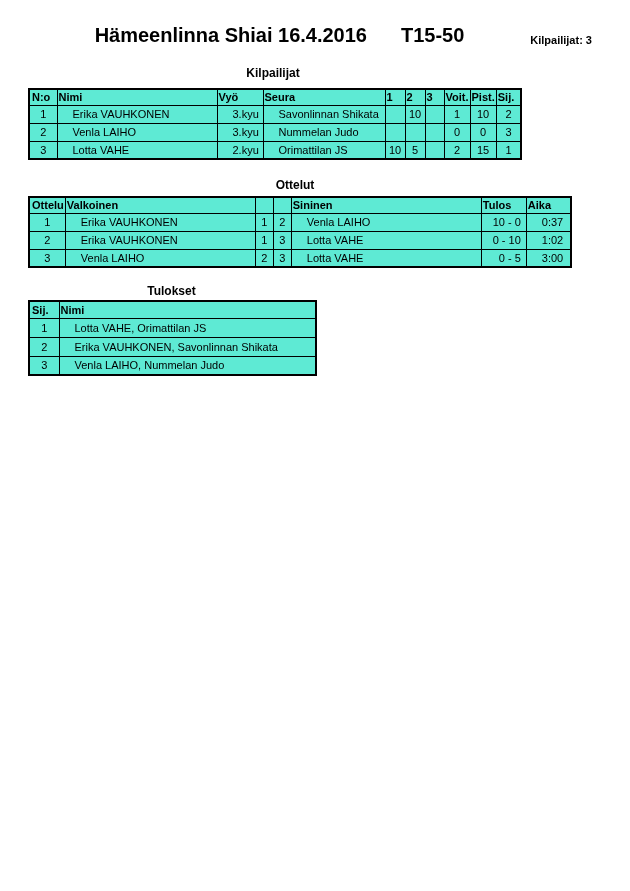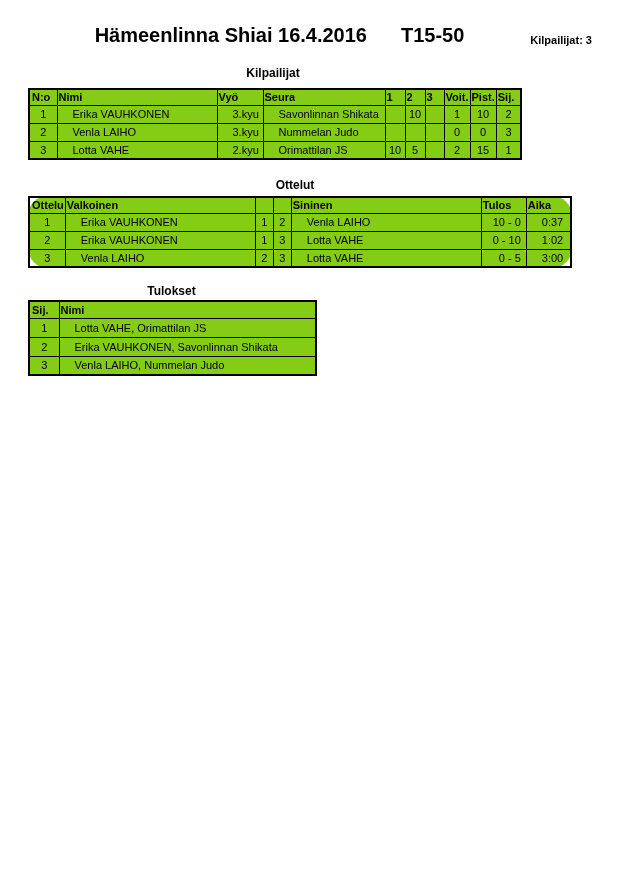--- a/index.html
+++ b/index.html
@@ -20,24 +20,24 @@
   }
   .section-heading {
     position:absolute; font-size:12px; font-weight:bold; text-align:center;
   }
   #h-kilpailijat { top:66px; left:28px; width:490px; }
   #h-ottelut    { top:178px; left:28px; width:534px; }
   #h-tulokset   { top:284px; left:28px; width:287px; }
 
   table {
     position:absolute; border-collapse:collapse; table-layout:fixed;
-    border:2px solid #000; background:#84cc16;
+    border:2px solid #000; background:#5eead4;
   }
   #t-kilpailijat { top:88px;  left:28px; }
-  #t-ottelut     { top:196px; left:28px;border-radius:20px; }
+  #t-ottelut     { top:196px; left:28px; }
   #t-tulokset    { top:300px; left:28px; }
 
   th, td {
     border:1px solid #000; font-size:11px;
     white-space:nowrap; overflow:visible;
   }
   th { font-weight:bold; text-align:left; padding:0 1px; height:16px; }
   td { height:18px; padding:0 2px; }
   #t-tulokset th { height:17px; }
   #t-tulokset td { height:19px; }

